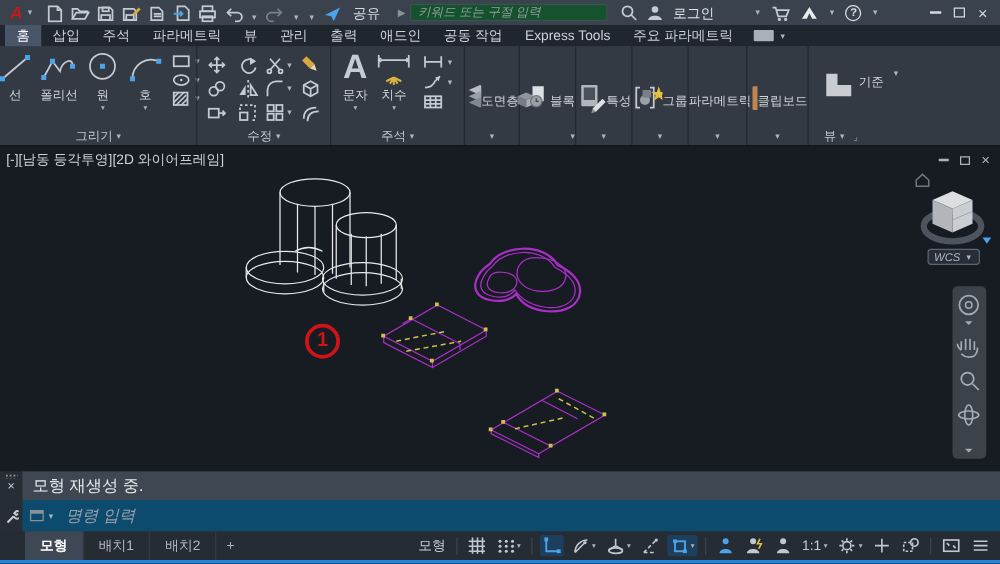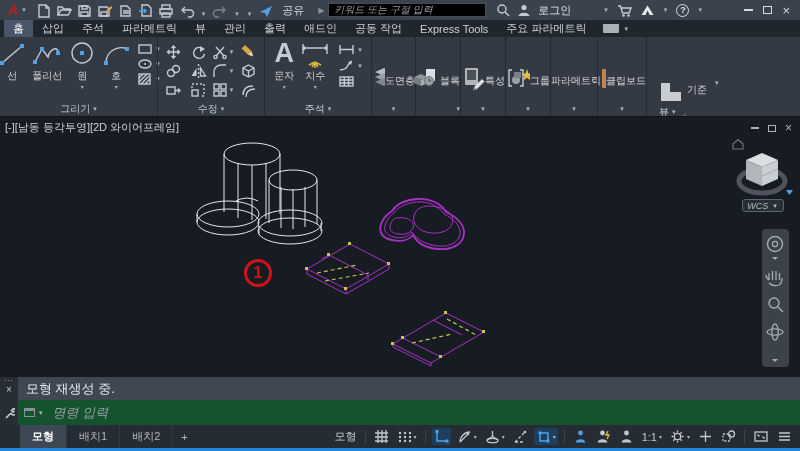--- a/index.html
+++ b/index.html
@@ -9,21 +9,21 @@
   
   .titlebar{height:20px;background:#3a434d;display:flex;align-items:center;padding:0 4px;color:#d6dade;}
   .acad-logo{color:#c21a1a;font-weight:bold;font-size:14px;font-style:italic;margin:0 2px 0 4px;line-height:1;}
   .dd{font-size:7px;color:#aeb4bc;margin:0 2px;}
   .dd::after{content:"▾";}
   .qat{display:flex;align-items:flex-end;gap:5px;margin-left:8px;}
   .qat svg{display:block;}
   .share-label{font-size:11px;margin-left:3px;color:#d6dade;}
   .collapse-arrow{color:#8a9199;font-size:8px;margin-left:14px;}
   .collapse-arrow::after{content:"▶";}
-  .searchbox{width:158px;height:14px;background:#000000;border:1px solid #454d57;margin-left:4px;display:flex;align-items:center;padding:0 5px;}
+  .searchbox{width:158px;height:14px;background:#14532d;border:1px solid #454d57;margin-left:4px;display:flex;align-items:center;padding:0 5px;}
   .searchbox span{font-size:10px;font-style:italic;color:#969ca4;white-space:nowrap;overflow:hidden;}
   .tb-right{display:flex;align-items:center;gap:7px;margin-left:10px;}
   .login-label{font-size:11px;color:#e0e4e8;}
   .help-circle{width:13px;height:13px;border:1.4px solid #dce0e4;border-radius:50%;color:#dce0e4;font-size:9px;font-weight:bold;display:flex;align-items:center;justify-content:center;}
   .help-circle::after{content:"?";}
   .win-controls{display:flex;align-items:center;gap:10px;margin-left:auto;margin-right:6px;color:#d6dade;}
   .wc-min{width:9px;height:2px;background:#d6dade;}
   .wc-max{width:9px;height:8px;border:1.4px solid #d6dade;}
   .wc-close{font-size:13px;line-height:1;}
   .wc-close::after{content:"×";}
@@ -78,21 +78,21 @@
     color:var(--c_red);font-size:16px;font-weight:bold;display:flex;align-items:center;justify-content:center;font-family:"Liberation Serif","DejaVu Serif",serif;}
 
   
   .cmd{height:48px;display:grid;grid-template-columns:18px 1fr;grid-template-rows:23px 25px;}
   .cmd-grip{grid-row:1;grid-column:1;background:#272d35;display:flex;flex-direction:column;align-items:center;padding-top:2px;gap:2px;}
   .grip-dots{width:10px;height:4px;background-image:radial-gradient(#8a9099 1px,transparent 1px);background-size:3px 3px;}
   .cmd-close{color:#c8cdd3;font-size:10px;line-height:1;}
   .cmd-close::after{content:"×";}
   .cmd-wrench{grid-row:2;grid-column:1;background:#272d35;display:flex;align-items:center;justify-content:center;}
   .cmd-history{grid-row:1;grid-column:2;background:#3f4753;display:flex;align-items:center;padding-left:8px;font-size:13px;color:#e8ebee;}
-  .cmd-prompt{grid-row:2;grid-column:2;background:#14532d;display:flex;align-items:center;padding-left:6px;gap:6px;}
+  .cmd-prompt{grid-row:2;grid-column:2;background:#0c4a6e;display:flex;align-items:center;padding-left:6px;gap:6px;}
   .recent-cmd{display:flex;align-items:center;gap:2px;}
   .recent-cmd .box{width:11px;height:9px;border:1px solid #8a9099;border-top-width:3px;}
   .cmd-input{background:transparent;border:none;outline:none;color:#9aa0a8;font-size:13px;font-style:italic;width:300px;}
   .cmd-input::placeholder{color:#9aa0a8;opacity:1;}
 
   
   .statusbar{height:23px;background:#262c34;display:flex;align-items:center;}
   .laytabs{display:flex;align-items:stretch;height:100%;padding-left:20px;}
   .laytab{display:flex;align-items:center;padding:0 12px;font-size:11px;color:#b2b8c0;border-right:1px solid #323943;}
   .laytab.active{background:#3e4754;color:#fff;font-weight:bold;}
@@ -514,21 +514,21 @@
           </svg>
         <span class="lbl">클립보드</span>
       </div>
       <div class="panel-footer">
           <span class="dd"></span>
         </div>
     </div>
     <div class="rsep"></div>
 
     <div class="panel tallpanel" style="flex:1;">
-      <div class="tallbtn" style="align-items:flex-start;padding-left:10px;margin-top:24px;">
+      <div class="tallbtn" style="align-items:flex-start;padding-left:10px;">
         <svg width="28" height="26">
             <path d="M4 4 h9 v9 h11 v9 H4 Z" fill="#c9cdd1"></path>
           </svg>
         <span class="lbl" style="margin-left:2px;">기준</span>
         <span class="dd" style="margin-left:8px;"></span>
       </div>
       <div class="panel-footer" style="justify-content:flex-start;padding-left:12px;">
           <span>뷰</span>
           <span class="dd"></span>
           <span style="color:#8a9099;font-size:8px;margin-left:4px;">⌟</span>

